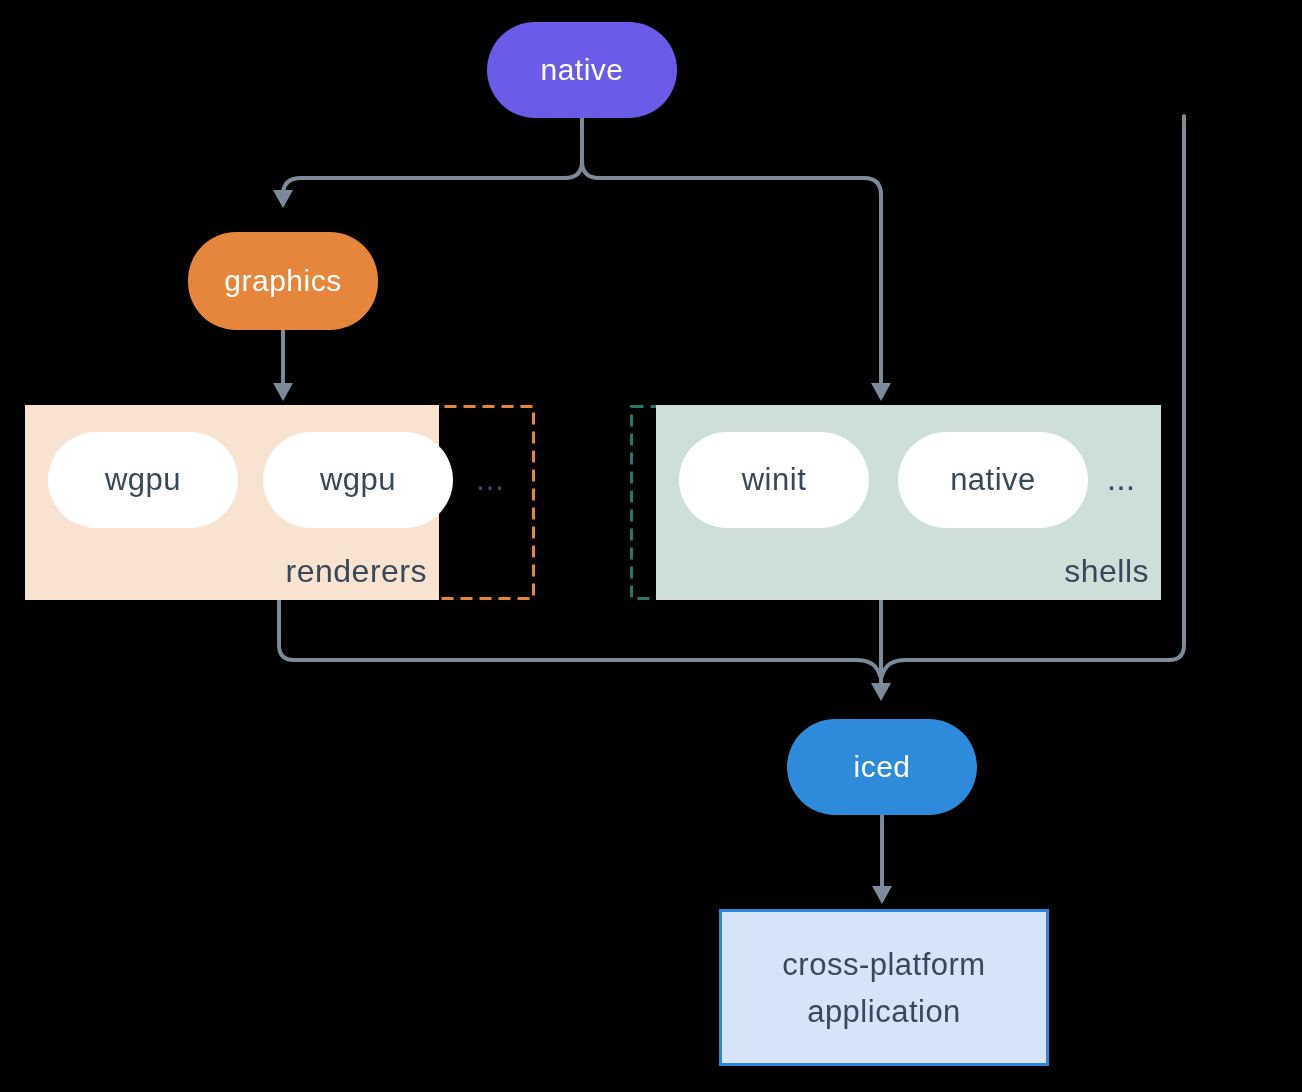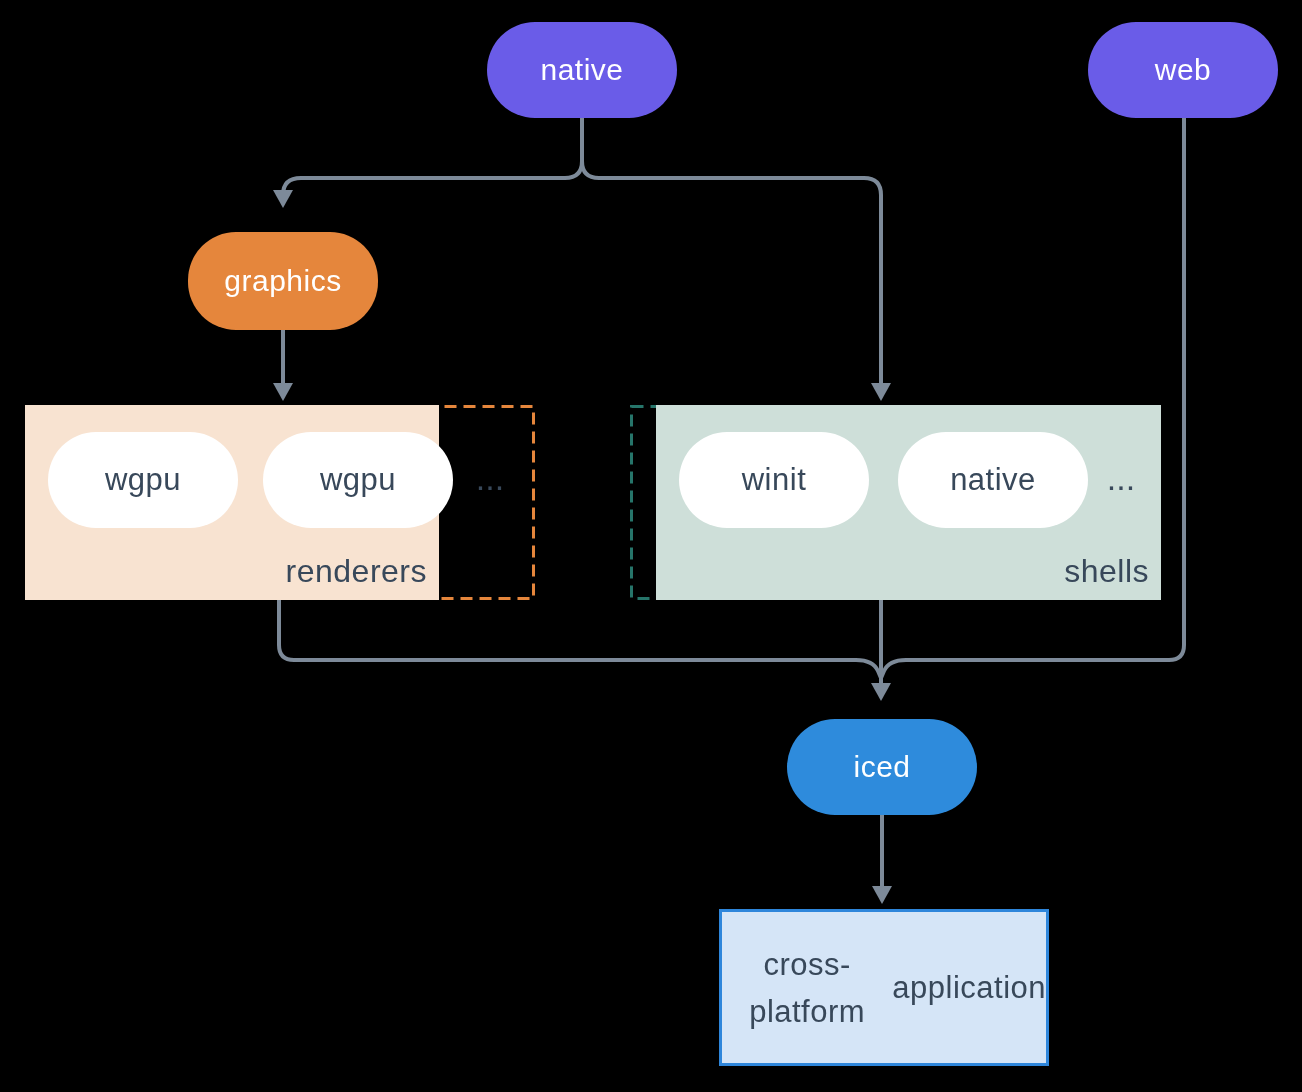--- a/index.html
+++ b/index.html
@@ -77,21 +77,21 @@
   .app-box {
     position: absolute;
     left: 719px;
     top: 909px;
     width: 330px;
     height: 157px;
     box-sizing: border-box;
     background: var(--app-bg, #D5E5F7);
     border: 3px solid var(--app-border, #2E86DB);
     display: flex;
-    flex-direction: row;
+    flex-direction: column;
     align-items: center;
     justify-content: center;
     font-size: 31px;
     line-height: 47px;
     color: var(--dark-text, #38485A);
     letter-spacing: 0.5px;
     text-align: center;
   }
 
   .edges-layer {
@@ -141,21 +141,20 @@
     <path class="wire" d="M 881 598 L 881 684"></path>
 
     <path class="wire" d="M 1184 116 L 1184 645 Q 1184 660 1169 660 L 906 660 Q 889 660 884 671 L 881 678"></path>
     <path class="head" d="M 871 683 L 891 683 L 881 701 Z"></path>
 
     <path class="wire" d="M 882 803 L 882 887"></path>
     <path class="head" d="M 872 886 L 892 886 L 882 904 Z"></path>
   </svg>
 
   <div class="pill node-native">native</div>
-  <div class="pill node-web">web</div>
   <div class="pill node-graphics">graphics</div>
 
   <div class="group group-renderers">
     <div class="inner-pill first">wgpu</div>
     <div class="inner-pill second">wgpu</div>
     <div class="more-dots">...</div>
     <div class="group-label">renderers</div>
   </div>
 
   <div class="group group-shells">

